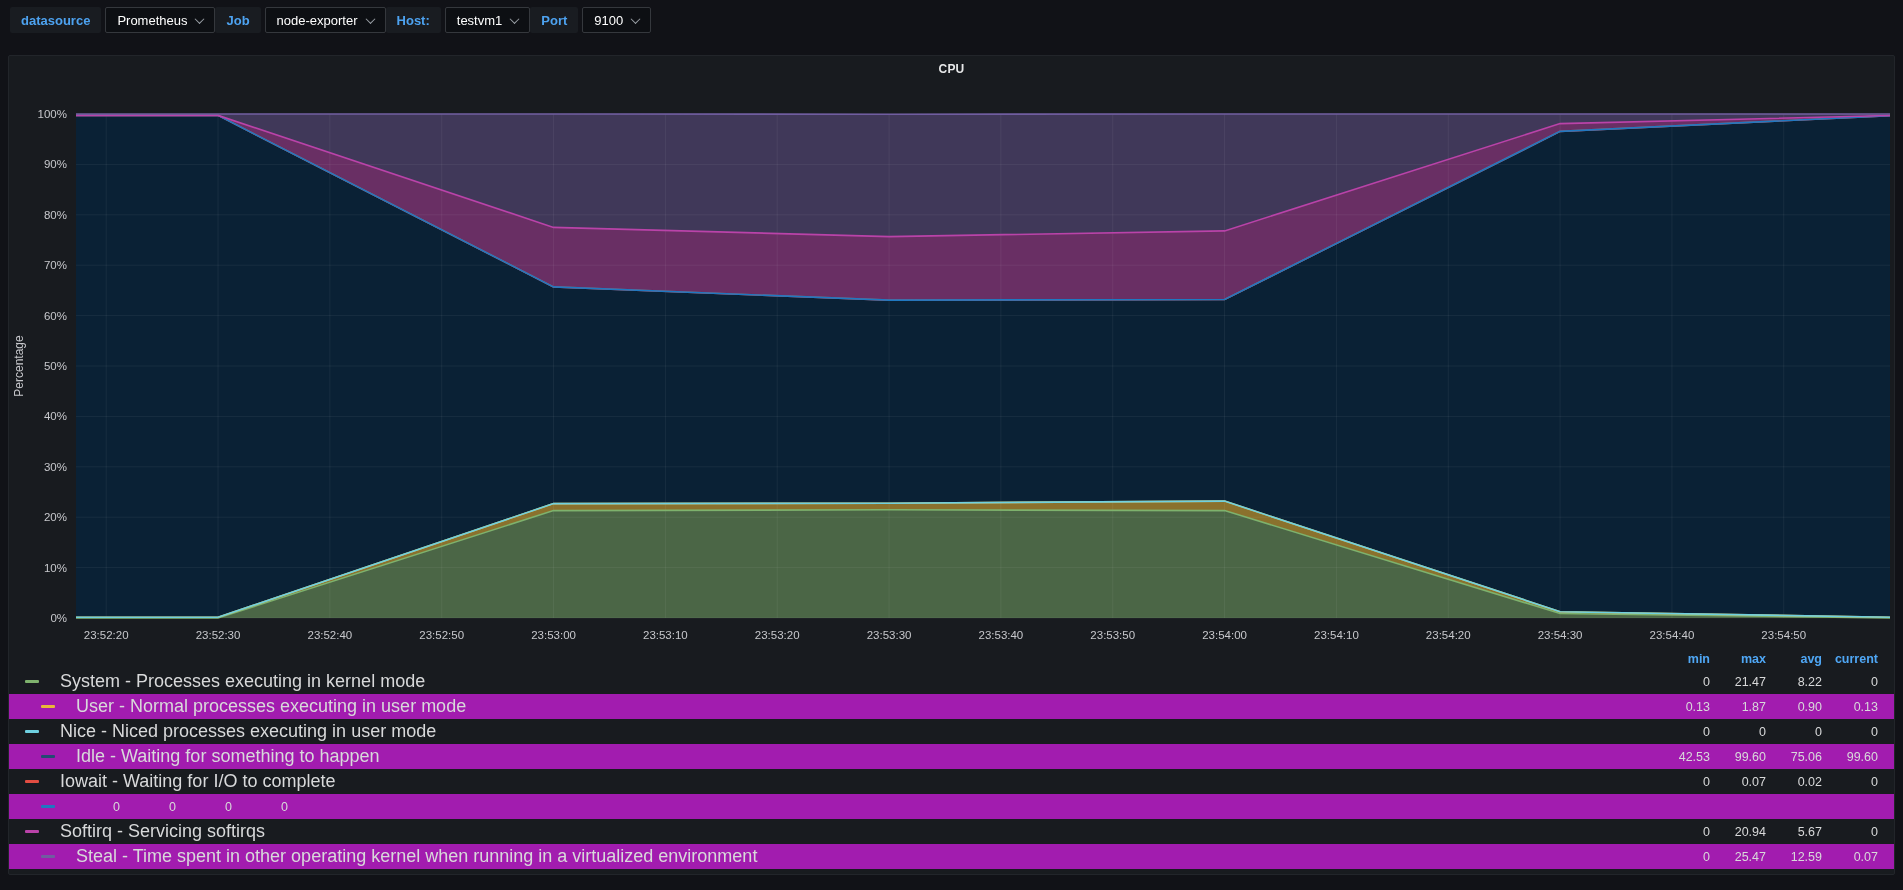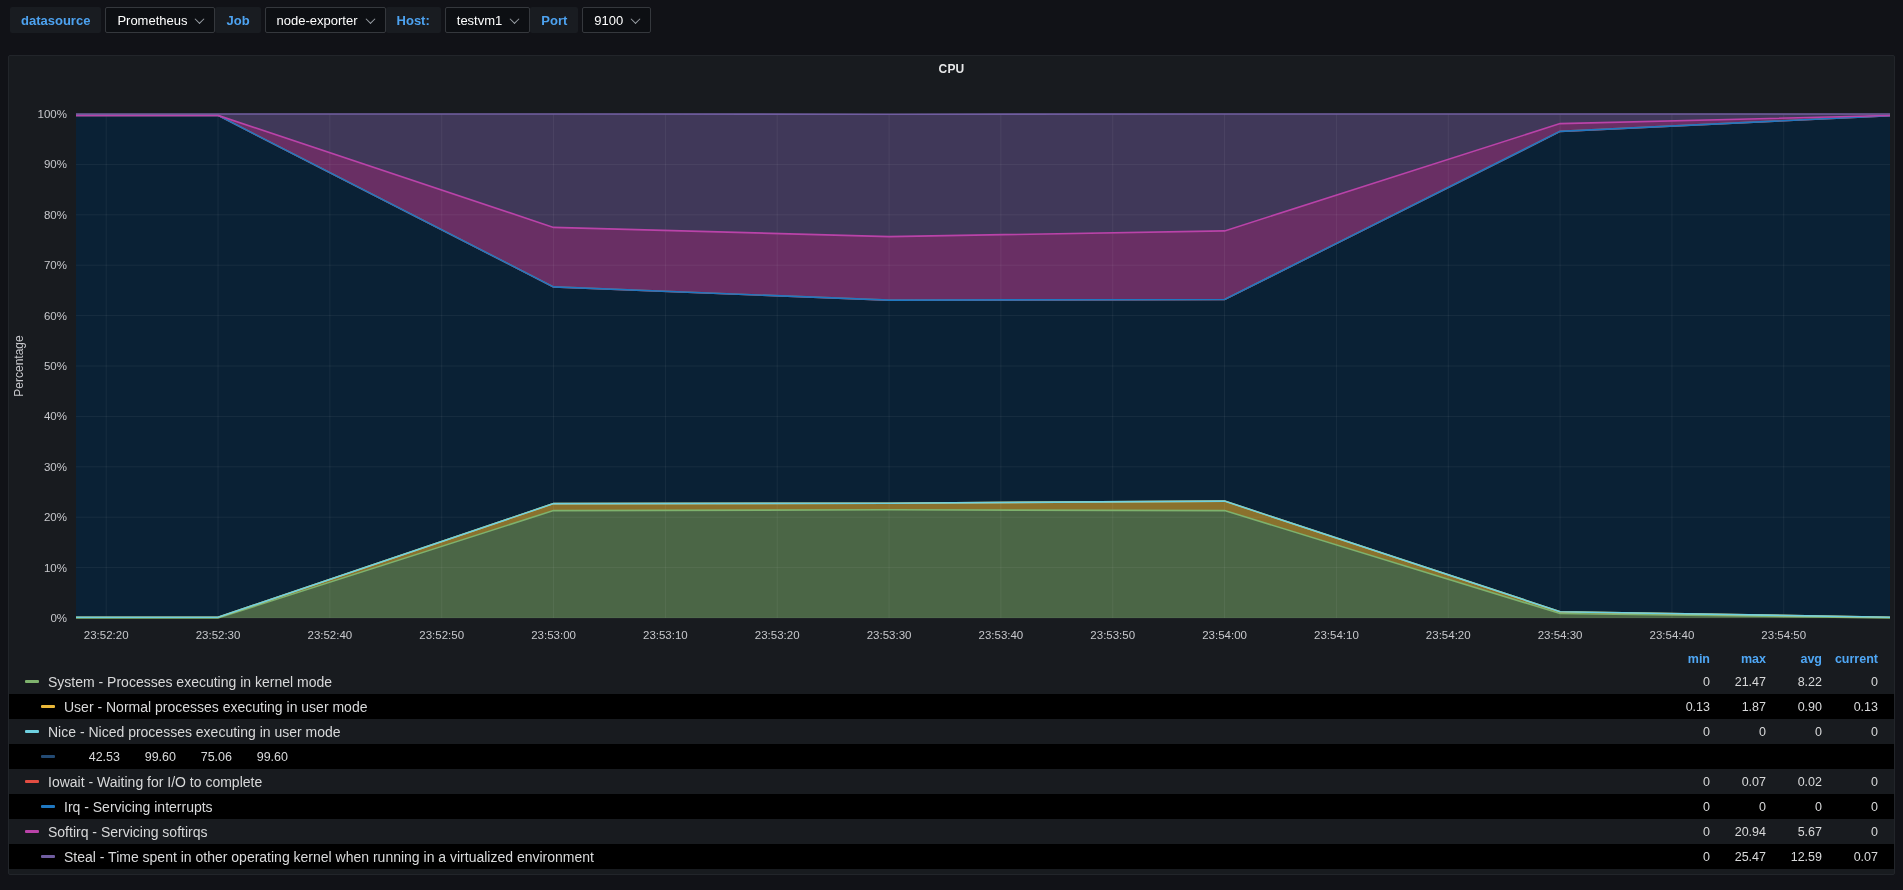--- a/index.html
+++ b/index.html
@@ -21,25 +21,25 @@
   
   .panel { position:absolute; left:8px; top:55px; width:1887px; height:820px;
            background:#181b1f; border:1px solid #22252a; border-radius:2px; }
   .panel-title { position:absolute; top:6px; left:0; width:100%; text-align:center;
                  color:#e6e7e8; font-size:12px; font-weight:700; letter-spacing:.2px; cursor:pointer; }
   .chart-wrap { position:absolute; left:0; top:26px; width:1885px; height:566px; }
 
   
   .legend { position:absolute; left:0; top:592px; width:1885px; }
   .lg-row { display:flex; align-items:center; height:25px; padding:0 16px; }
-  .lg-row.stripe { background:#000000;padding-left:32px; }
+  .lg-row.stripe { background:#a21caf;padding-left:32px; }
   .lg-head { height:21px; }
   .lg-swatch { width:14px; height:3px; border-radius:1px; margin-right:9px; flex:none; cursor:pointer; }
-  .lg-label { flex:1; color:#d8d9da; font-size:14px; cursor:pointer; white-space:nowrap;
-              overflow:hidden; text-overflow:ellipsis; }
+  .lg-label { flex:1; color:#d8d9da; font-size:18px; cursor:pointer; white-space:nowrap;
+              overflow:hidden; text-overflow:ellipsis;margin-left:12px; }
   .lg-col { width:56px; text-align:right; color:#d8d9da; font-size:12.5px; flex:none; }
   .lg-head .lg-col { color:#4fa7f5; font-weight:700; cursor:pointer; }
 
   svg text { font-family:"Liberation Sans", sans-serif; }
 </style>
 </head>
 <body>
 
 <div class="toolbar" id="toolbar">
     <div class="var-group">
@@ -187,36 +187,36 @@
       <div class="lg-row">
         <span class="lg-swatch" style="background: rgb(110, 208, 224);"></span>
         <span class="lg-label">Nice - Niced processes executing in user mode</span>
         <span class="lg-col">0</span>
         <span class="lg-col">0</span>
         <span class="lg-col">0</span>
         <span class="lg-col">0</span>
       </div>
       <div class="lg-row stripe">
         <span class="lg-swatch" style="background: rgb(35, 74, 115);"></span>
+        <span class="lg-label">Idle - Waiting for something to happen</span>
         <span class="lg-col">42.53</span>
         <span class="lg-col">99.60</span>
         <span class="lg-col">75.06</span>
         <span class="lg-col">99.60</span>
       </div>
       <div class="lg-row">
         <span class="lg-swatch" style="background: rgb(226, 77, 66);"></span>
         <span class="lg-label">Iowait - Waiting for I/O to complete</span>
         <span class="lg-col">0</span>
         <span class="lg-col">0.07</span>
         <span class="lg-col">0.02</span>
         <span class="lg-col">0</span>
       </div>
       <div class="lg-row stripe">
         <span class="lg-swatch" style="background: rgb(31, 120, 193);"></span>
-        <span class="lg-label">Irq - Servicing interrupts</span>
         <span class="lg-col">0</span>
         <span class="lg-col">0</span>
         <span class="lg-col">0</span>
         <span class="lg-col">0</span>
       </div>
       <div class="lg-row">
         <span class="lg-swatch" style="background: rgb(186, 67, 169);"></span>
         <span class="lg-label">Softirq - Servicing softirqs</span>
         <span class="lg-col">0</span>
         <span class="lg-col">20.94</span>

